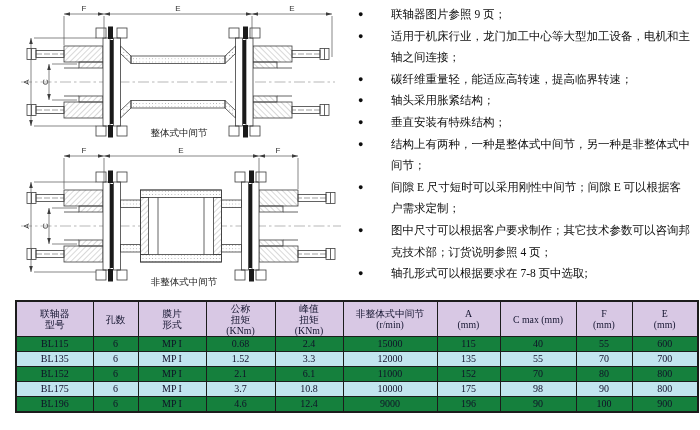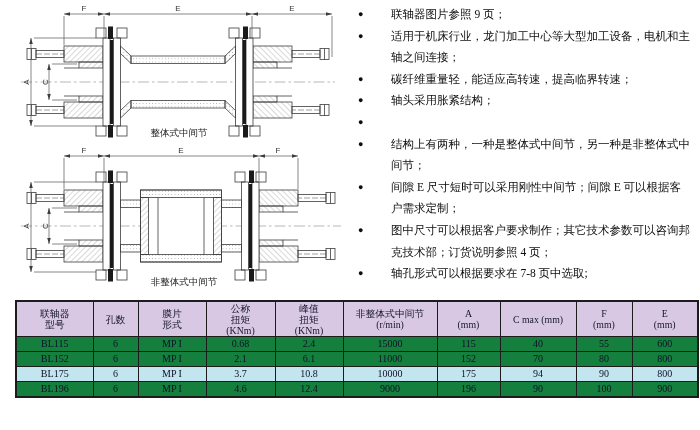--- a/index.html
+++ b/index.html
@@ -182,20 +182,21 @@
     <div class="note">
         <span class="dot">●</span>
         <span class="txt">碳纤维重量轻，能适应高转速，提高临界转速；</span>
       </div>
     <div class="note">
         <span class="dot">●</span>
         <span class="txt">轴头采用胀紧结构；</span>
       </div>
     <div class="note">
         <span class="dot">●</span>
+        <span class="txt">垂直安装有特殊结构；</span>
       </div>
     <div class="note">
         <span class="dot">●</span>
         <span class="txt">结构上有两种，一种是整体式中间节，另一种是非整体式中间节；</span>
       </div>
     <div class="note">
         <span class="dot">●</span>
         <span class="txt">间隙 E 尺寸短时可以采用刚性中间节；间隙 E 可以根据客户需求定制；</span>
       </div>
     <div class="note">
@@ -252,41 +253,53 @@
             <td>6</td>
             <td>MP I</td>
             <td>0.68</td>
             <td>2.4</td>
             <td>15000</td>
             <td>115</td>
             <td>40</td>
             <td>55</td>
             <td>600</td>
         </tr>
+        <tr class="alt">
+          <td>BL135</td>
+            <td>6</td>
+            <td>MP I</td>
+            <td>1.52</td>
+            <td>3.3</td>
+            <td>12000</td>
+            <td>135</td>
+            <td>55</td>
+            <td>70</td>
+            <td>700</td>
+        </tr>
         <tr class="plain">
           <td>BL152</td>
             <td>6</td>
             <td>MP I</td>
             <td>2.1</td>
             <td>6.1</td>
             <td>11000</td>
             <td>152</td>
             <td>70</td>
             <td>80</td>
             <td>800</td>
         </tr>
         <tr class="alt">
           <td>BL175</td>
             <td>6</td>
             <td>MP I</td>
             <td>3.7</td>
             <td>10.8</td>
             <td>10000</td>
             <td>175</td>
-            <td>94</td>
+            <td>98</td>
             <td>90</td>
             <td>800</td>
         </tr>
         <tr class="plain">
           <td>BL196</td>
             <td>6</td>
             <td>MP I</td>
             <td>4.6</td>
             <td>12.4</td>
             <td>9000</td>

